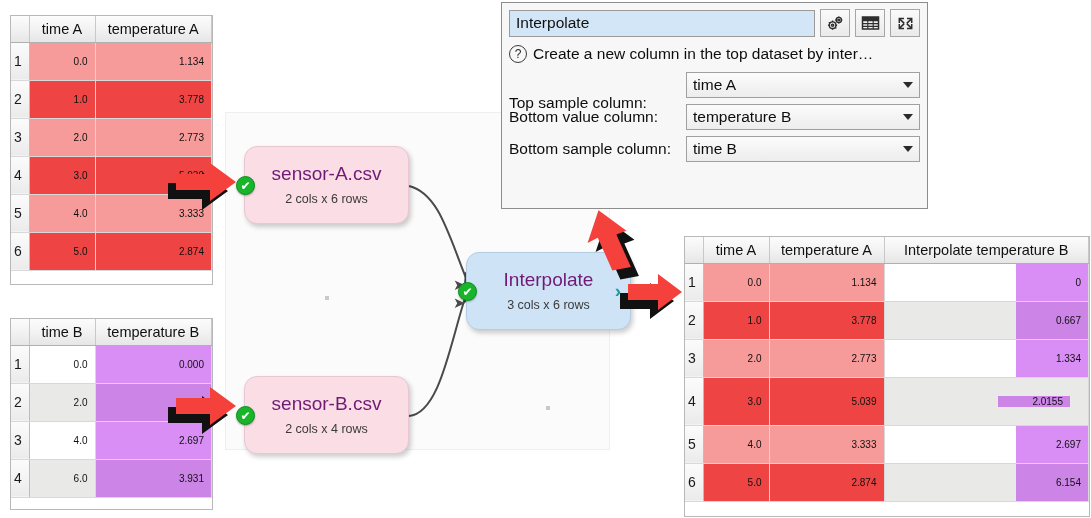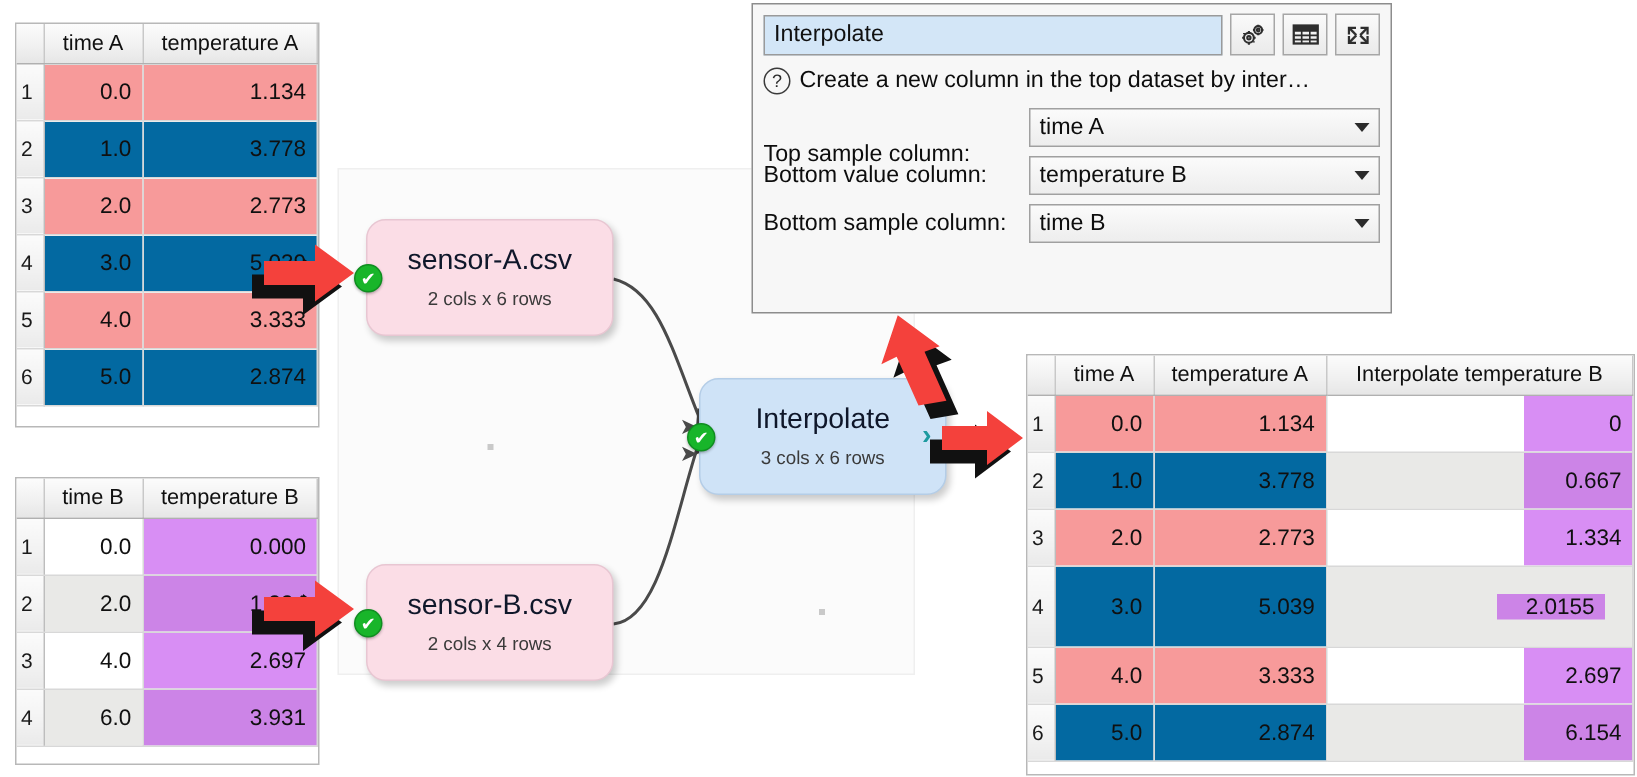--- a/index.html
+++ b/index.html
@@ -28,41 +28,41 @@
     font-size: 14.5px;
     color: #101010;
     text-align: center;
     height: 26px;
     padding: 0 6px;
     white-space: nowrap;
   }
   .tbl th.corner { width: 18px; padding: 0; }
   .tbl td {
     height: 38px;
-    font-size: 15px;
+    font-size: 10px;
     color: #101010;
     padding: 0 7px;
     border-right: 1px solid #d8d8d8;
     border-bottom: 1px solid #d8d8d8;
     text-align: right;
     white-space: nowrap;
     overflow: hidden;
   }
   .tbl td.rownum {
     background: linear-gradient(to bottom, #fbfbfb 0%, #f2f2f2 60%, #eaeaea 100%);
     border-right: 1px solid #bdbdbd;
     text-align: left;
     padding-left: 3px;
     font-size: 14px;
     color: #1a1a1a;
     width: 18px;
   }
   
   .c-red-a   { background: #f79a9a; }
-  .c-red-b   { background: #0369a1; }
+  .c-red-b   { background: #ef4444; }
   .c-pur-a   { background: #d88ef4; }
   .c-pur-b   { background: #cc84e7; }
   .c-plain-a { background: #ffffff; }
   .c-plain-b { background: #e9e9e7; }
 
   
   #canvas {
     position: absolute;
     left: 225px; top: 112px; width: 385px; height: 338px;
     background: #fbfbfb;
@@ -72,21 +72,21 @@
     position: absolute; width: 4px; height: 4px;
     background: #c9c9c9;
   }
   .node {
     position: absolute;
     border-radius: 13px;
     box-shadow: 2px 3px 5px rgba(0,0,0,0.20);
     display: flex; flex-direction: column;
     align-items: center; justify-content: center;
   }
-  .node .title { font-size: 19px; color: #0f172a; line-height: 1.1; }
+  .node .title { font-size: 19px; color: #701a75; line-height: 1.1; }
   .node .sub   { font-size: 12.5px; color: #3a3a3a; margin-top: 7px; }
   .node.file { background: #fbdde6; border: 1px solid #e8c6d2; }
   .node.op   { background: #cfe3f7; border: 1px solid #b4cde7; }
   .node .check {
     position: absolute; left: -9px; top: 50%;
     margin-top: -9px;
     width: 19px; height: 19px; border-radius: 50%;
     background: #18b52a;
     border: 1px solid #0f8e20;
     display: flex; align-items: center; justify-content: center;

